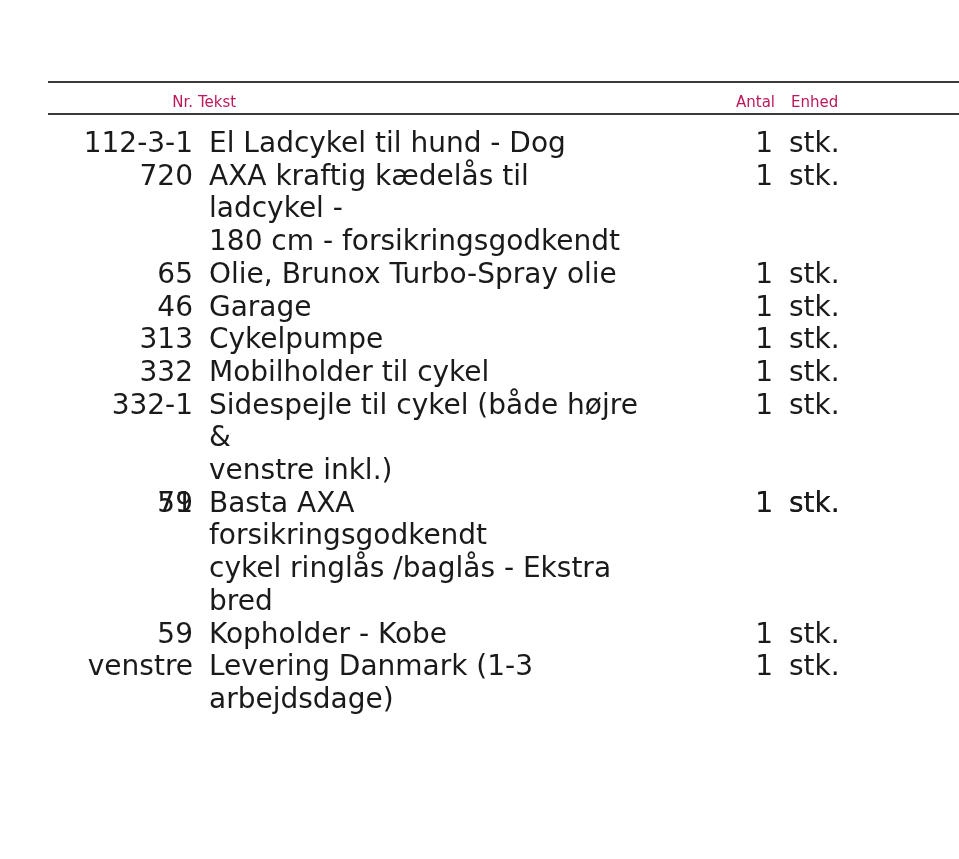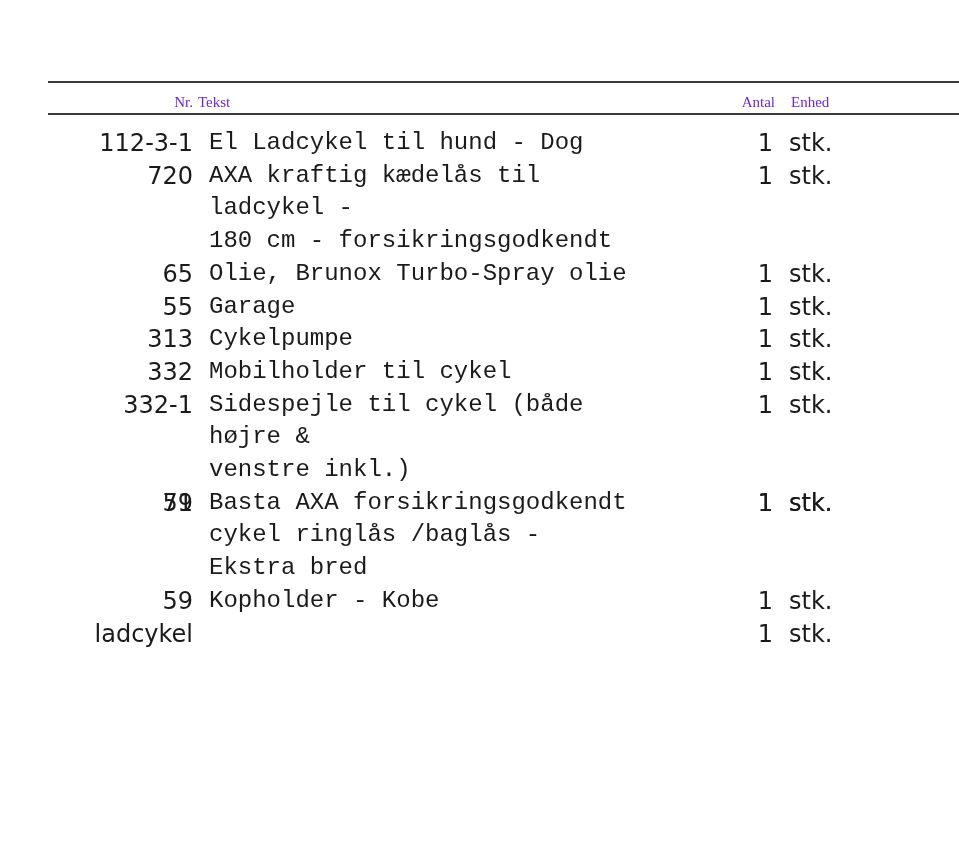--- a/index.html
+++ b/index.html
@@ -26,22 +26,21 @@
     .rule.bottom { top: 113px; }
 
     .header {
       position: absolute;
       top: 93px;
       left: 0;
       width: 959px;
       height: 18px;
       font-size: 15px;
       line-height: 18px;
-      color: #6d28d9;
-      font-family: Liberation Serif, serif;
+      color: #be185d;
     }
     .header .h-nr {
       position: absolute;
       right: calc(959px - 193px);
       text-align: right;
     }
     .header .h-tekst { position: absolute; left: 198px; }
     .header .h-antal {
       position: absolute;
       right: calc(959px - 775px);
@@ -51,35 +50,34 @@
 
     .rows {
       position: absolute;
       top: 127px;
       left: 0;
       width: 959px;
     }
     .row {
       position: relative;
       width: 959px;
-      font-size: 24px;
+      font-size: 28px;
       line-height: 32.7px;
     }
     .row .nr {
       position: absolute;
       top: 0;
       right: calc(959px - 193px);
       text-align: right;
       white-space: nowrap;
     }
     .row .tekst {
       margin-left: 209px;
       width: 430px;
       white-space: pre-line;
-      font-family: Liberation Mono, monospace;
     }
     .row .antal {
       position: absolute;
       top: 0;
       right: calc(959px - 773px);
       text-align: right;
     }
     .row .enhed {
       position: absolute;
       top: 0;
@@ -114,21 +112,21 @@
     <span class="antal">1</span>
     <span class="enhed">stk.</span>
   </div>
   <div class="row">
     <span class="nr">65</span>
     <div class="tekst">Olie, Brunox Turbo-Spray olie</div>
     <span class="antal">1</span>
     <span class="enhed">stk.</span>
   </div>
   <div class="row">
-    <span class="nr">55</span>
+    <span class="nr">46</span>
     <div class="tekst">Garage</div>
     <span class="antal">1</span>
     <span class="enhed">stk.</span>
   </div>
   <div class="row">
     <span class="nr">313</span>
     <div class="tekst">Cykelpumpe</div>
     <span class="antal">1</span>
     <span class="enhed">stk.</span>
   </div>
@@ -157,17 +155,19 @@
     <span class="antal">1</span>
     <span class="enhed">stk.</span>
   </div>
   <div class="row">
     <span class="nr">59</span>
     <div class="tekst">Kopholder - Kobe</div>
     <span class="antal">1</span>
     <span class="enhed">stk.</span>
   </div>
   <div class="row">
-    <span class="nr">ladcykel</span>
+    <span class="nr">venstre</span>
+    <div class="tekst">Levering Danmark (1-3
+arbejdsdage)</div>
     <span class="antal">1</span>
     <span class="enhed">stk.</span>
   </div>
 </div>
 
 </body></html>

